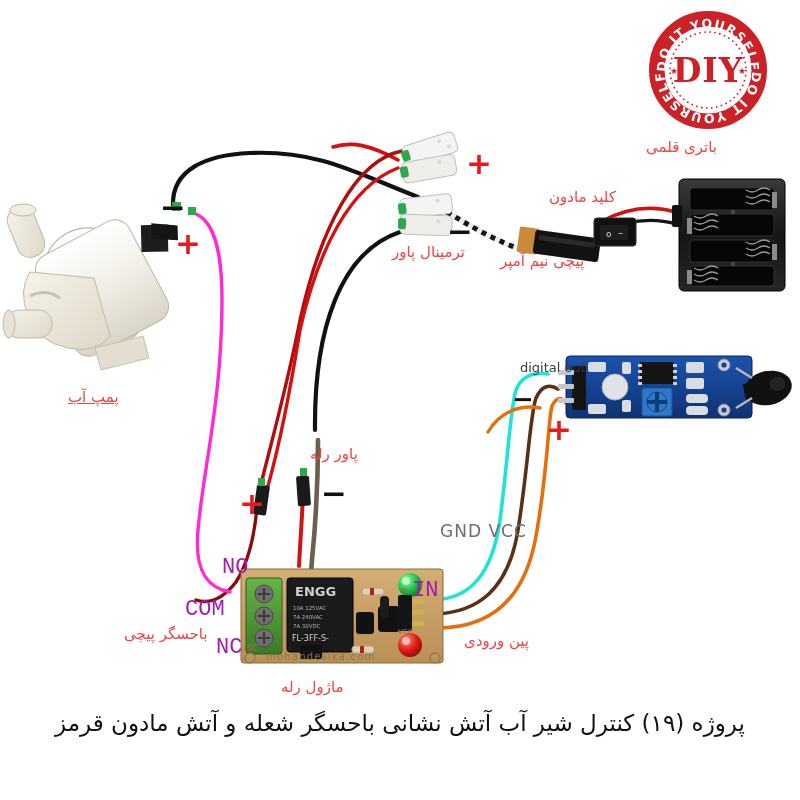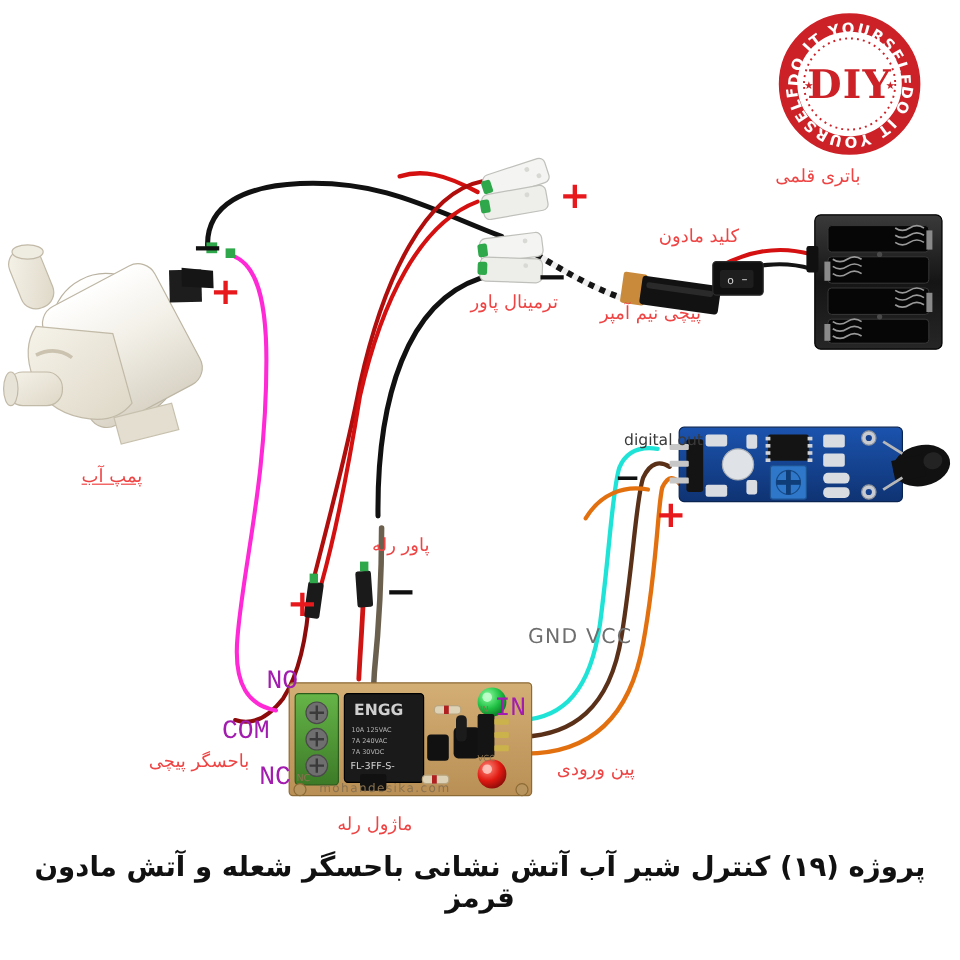--- a/index.html
+++ b/index.html
@@ -12,21 +12,21 @@
   svg.layer{position:absolute;left:0;top:0;width:800px;height:800px;}
   .lbl{position:absolute;white-space:nowrap;color:#ef4444;}
   .lbl.fa{direction:rtl;font-size:15px;}
   .lbl.en{font-size:22px;color:#a21caf;font-family:Liberation Mono, monospace;}
   .sym{position:absolute;font-weight:bold;line-height:1;}
   .plus{color:#e8191c;font-size:31px;font-weight:900;}
   .minus{color:#101010;font-size:31px;font-weight:900;}
   .gndvcc{position:absolute;color:#6e6e6e;font-size:17px;letter-spacing:1px;}
   .dout{position:absolute;color:#3a3a3a;font-size:13px;}
   .caption{position:absolute;left:0;width:800px;text-align:center;
-           direction:rtl;font-weight:bold;}
+           direction:rtl;font-weight:normal;}
   .cap1{top:710px;font-size:23px;color:#111;}
   .cap2{top:752px;font-size:23px;color:#1414d0;}
   .cap2 .red{color:#d01414;}
   
   #diy{position:absolute;left:648px;top:10px;width:120px;height:120px;}
 </style>
 </head>
 <body>
 
 <div id="stage">

